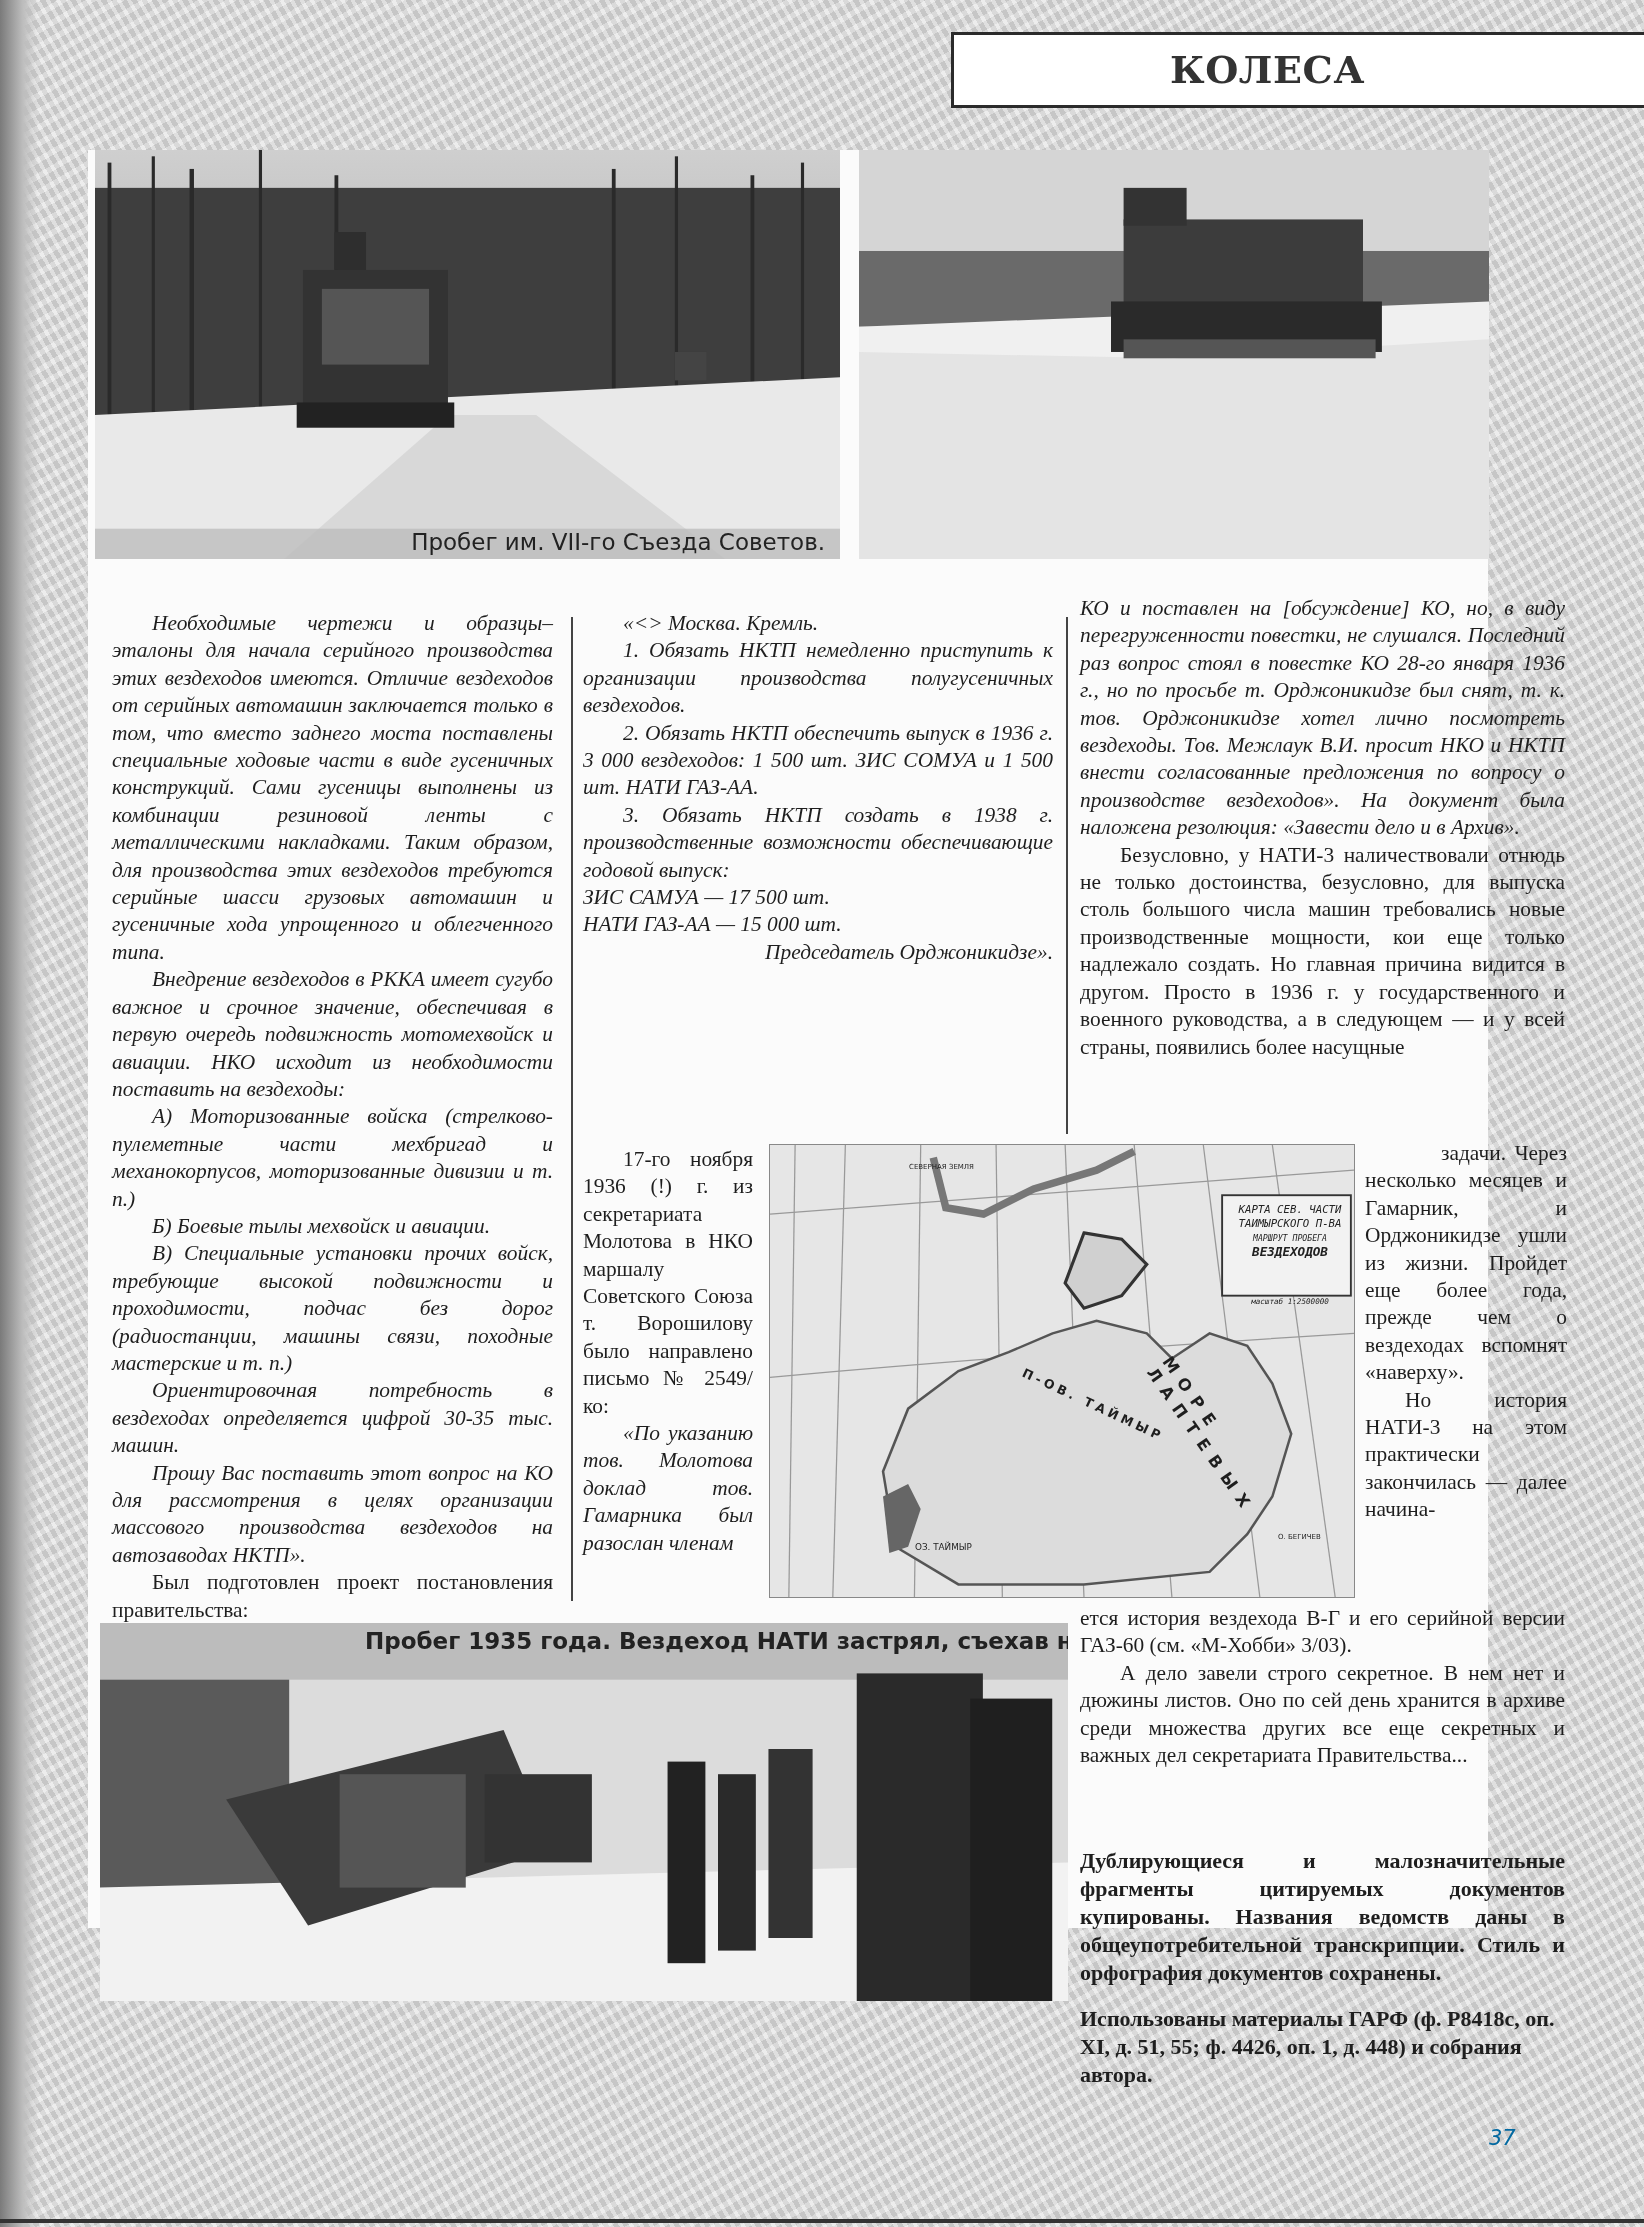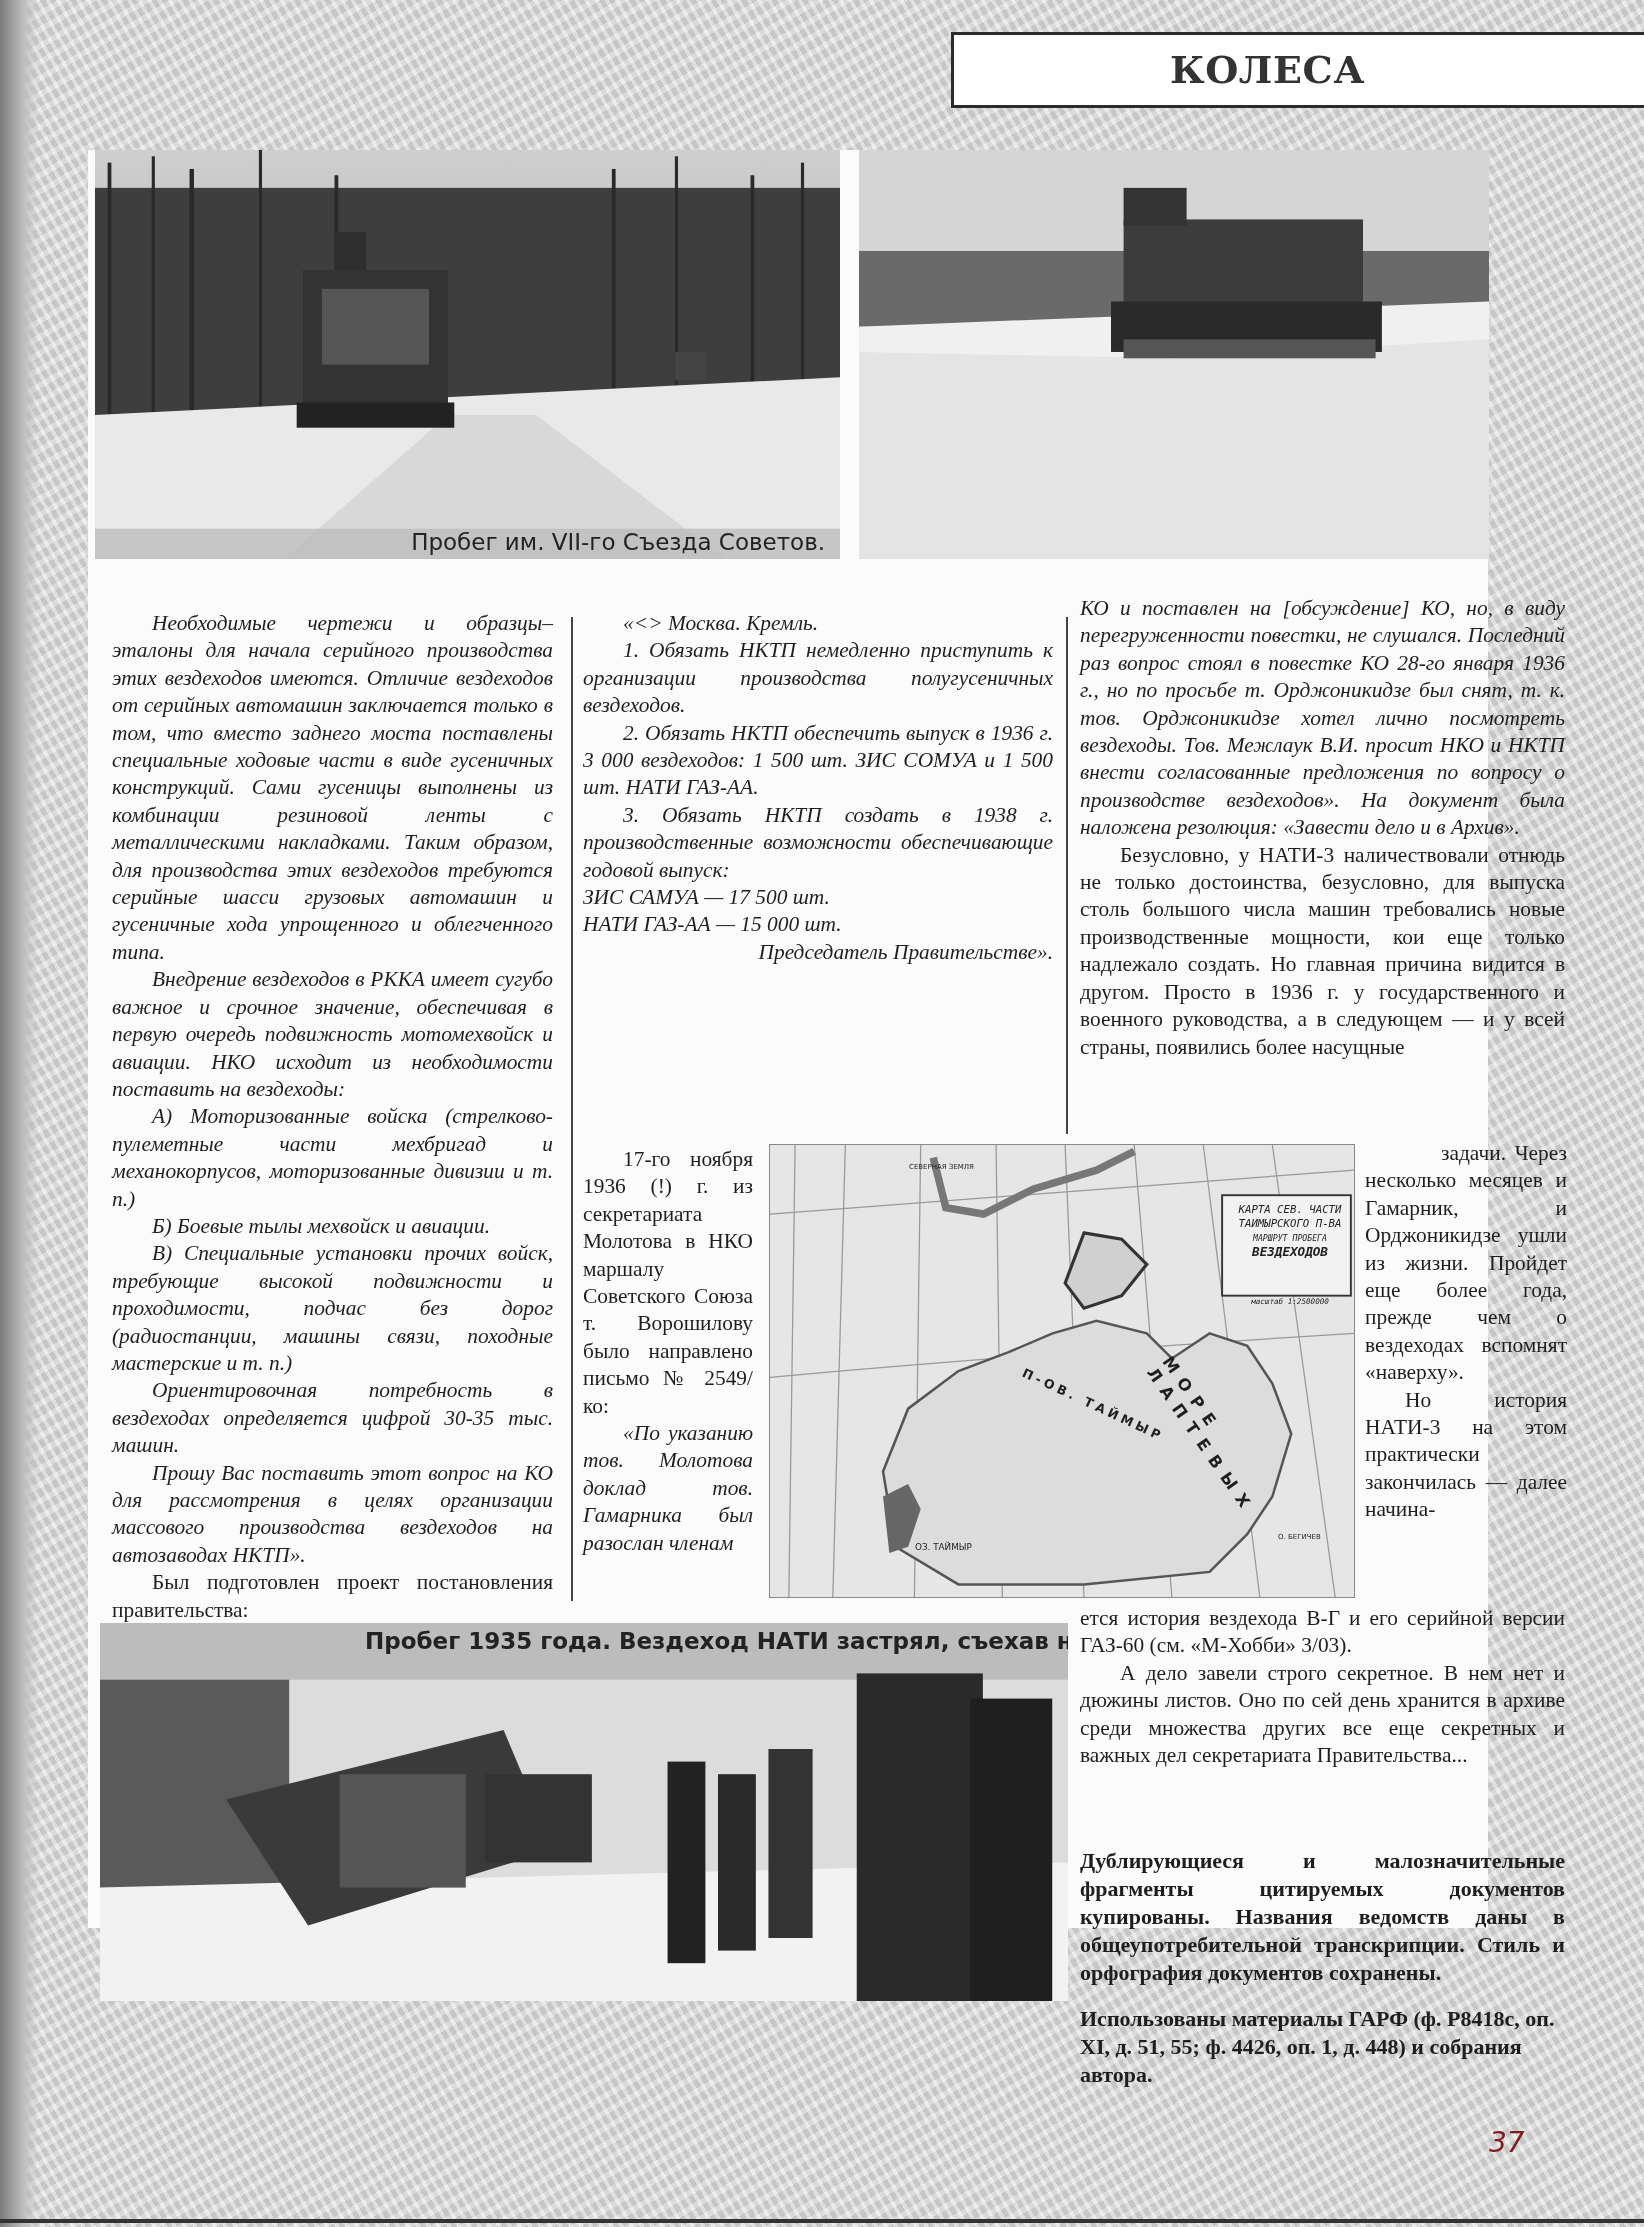--- a/index.html
+++ b/index.html
@@ -41,21 +41,21 @@
 
   #col1 { left:112px; top:610px; width:441px; }
   #col2 { left:583px; top:610px; width:470px; }
   #col2b { left:583px; top:1146px; width:170px; font-size:21.4px; }
   #col3 { left:1080px; top:595px; width:485px; }
   #col3b { left:1365px; top:1140px; width:202px; }
   #col3c { left:1080px; top:1605px; width:485px; }
   .note { position:absolute; left:1080px; width:485px; font-weight:bold; font-size:22px; line-height:28px; text-align:justify; }
   #note1 { top:1847px; }
   #note2 { top:2005px; text-align:left; }
-  .page-number { position:absolute; left:1489px; top:2126px; font-family:"DejaVu Sans", sans-serif; font-style:italic; font-size:28px; color:#7f1d1d; }
+  .page-number { position:absolute; left:1489px; top:2126px; font-family:"DejaVu Sans", sans-serif; font-style:italic; font-size:21px; color:#0369a1; }
 </style>
 </head>
 <body>
 
 <div class="page-shadow"></div>
 
 <div class="section-box">
   <div class="section-title">КОЛЕСА</div>
 </div>
 
@@ -122,21 +122,21 @@
 <div class="vrule" style="left:1066px; top:617px; height:517px;"></div>
 
 <div class="col" id="col2">
   <div class="it">
     <p>«&lt;&gt; Москва. Кремль.</p>
     <p>1. Обязать НКТП немедленно приступить к организации производства полугусеничных вездеходов.</p>
     <p>2. Обязать НКТП обеспечить выпуск в 1936 г. 3 000 вездеходов: 1 500 шт. ЗИС СОМУА и 1 500 шт. НАТИ ГАЗ-АА.</p>
     <p>3. Обязать НКТП создать в 1938 г. производственные возможности обеспечивающие годовой выпуск:</p>
     <p class="noindent">ЗИС САМУА — 17 500 шт.</p>
     <p class="noindent">НАТИ ГАЗ-АА — 15 000 шт.</p>
-    <p class="noindent right">Председатель Правительстве».</p>
+    <p class="noindent right">Председатель Орджоникидзе».</p>
   </div>
   <div style="height:28px"></div>
 </div>
 
 <div class="col" id="col2b">
   <p>17-го ноября 1936 (!) г. из секретариата Молотова в НКО маршалу Советского Союза т. Ворошилову было направлено письмо № 2549/ко:</p>
   <p class="it">«По указанию тов. Молотова доклад тов. Гамарника был разослан членам</p>
 </div>
 
 <div class="photo" id="map">

